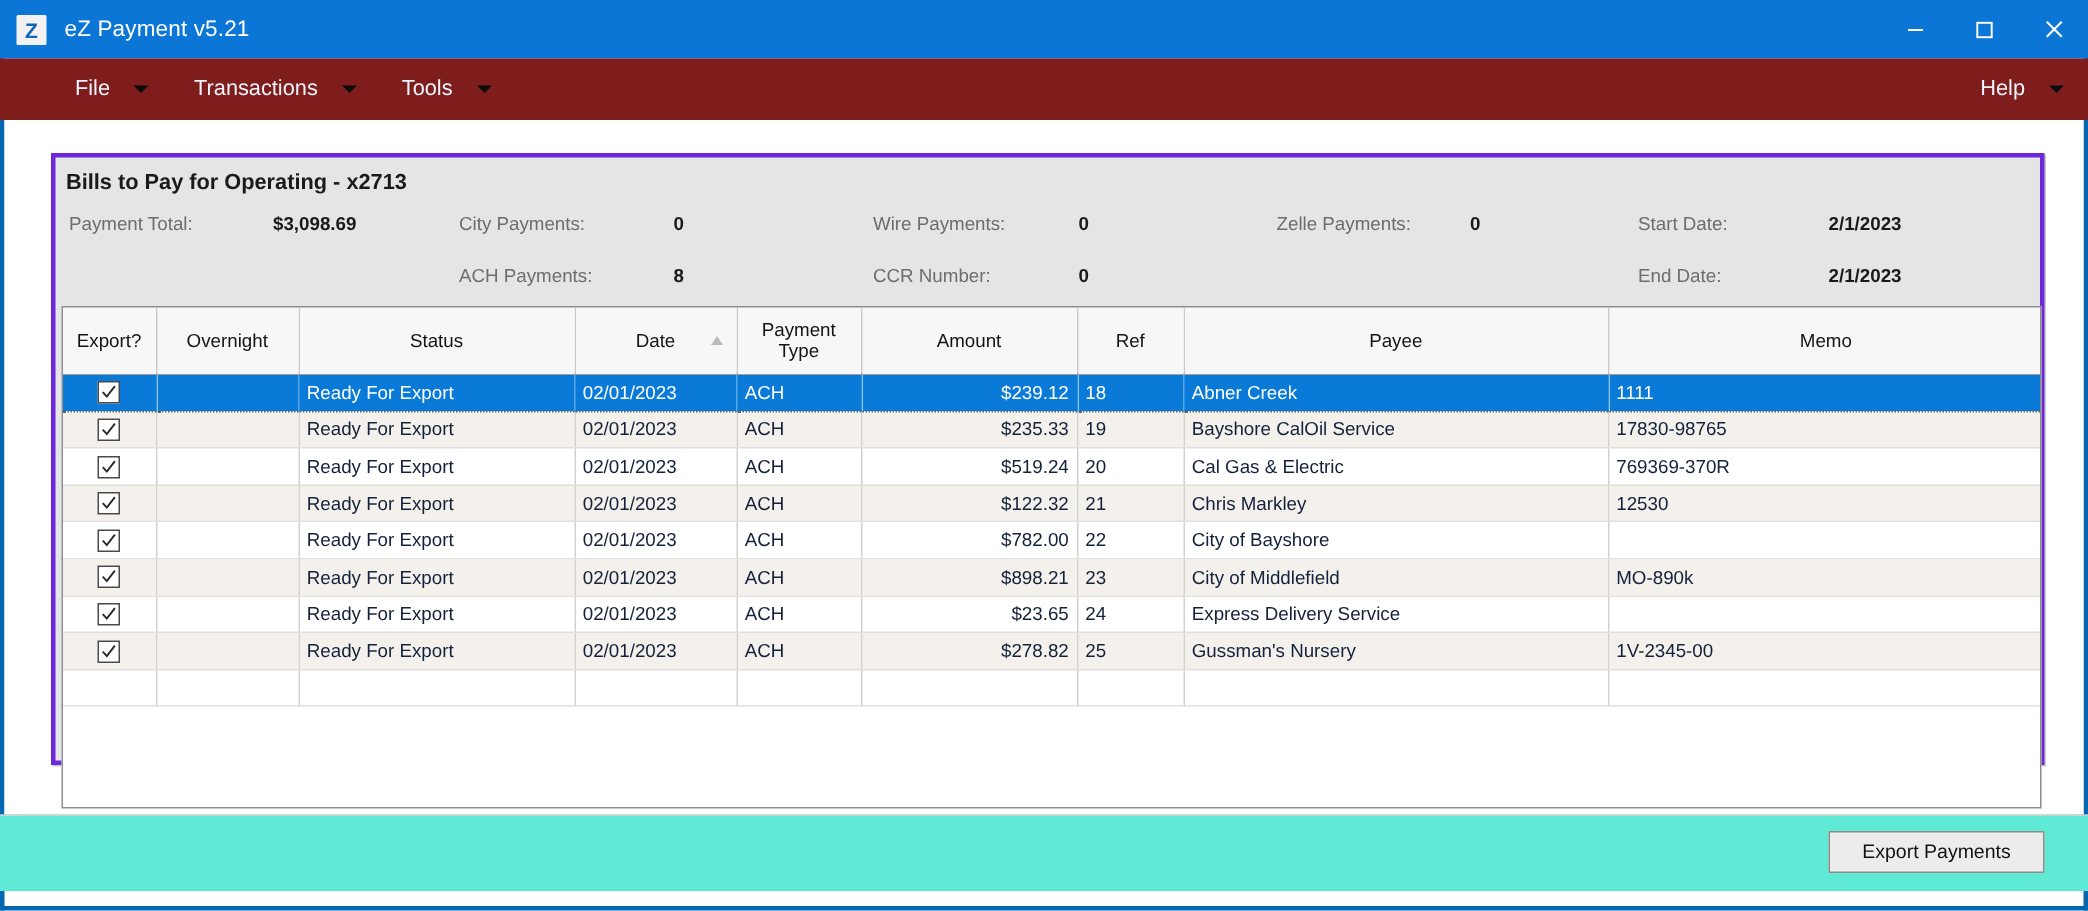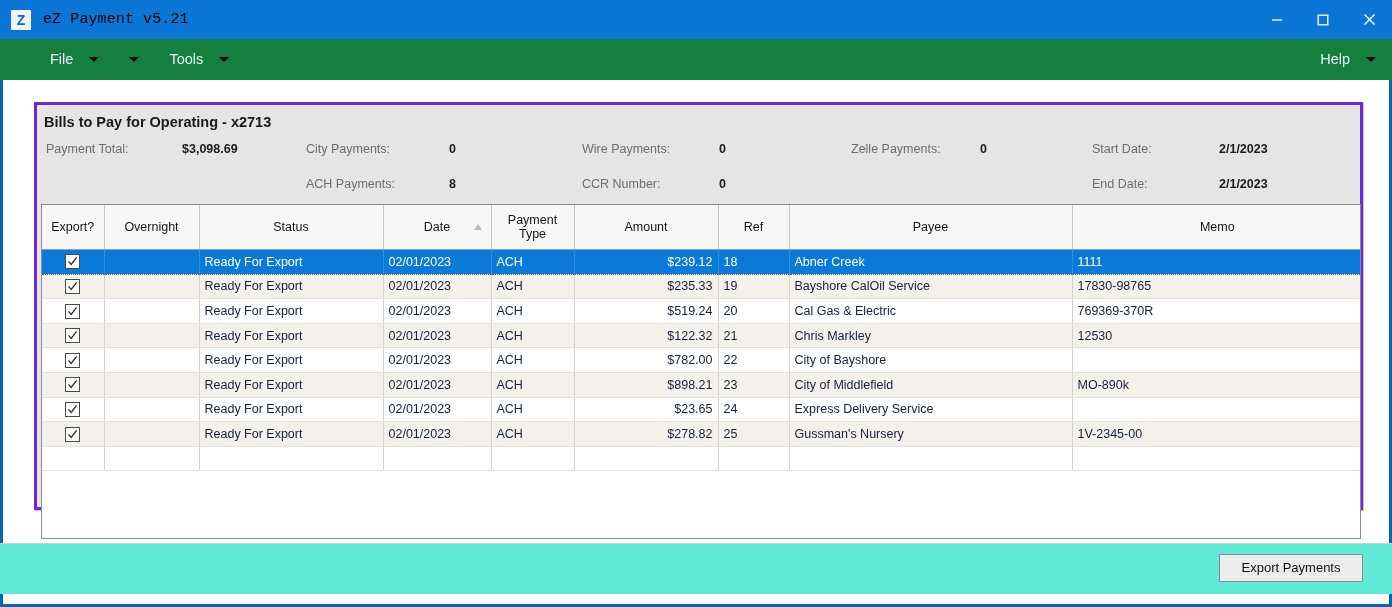--- a/index.html
+++ b/index.html
@@ -42,24 +42,23 @@
     font-weight: bold;
     font-size: 14px;
     line-height: 20px;
     text-align: center;
     font-family: "Liberation Sans", sans-serif;
     border-radius: 1px;
     flex: none;
   }
   .title-text {
     margin-left: 12px;
-    color: #000000;
+    color: #ffffff;
     font-size: 15px;
     letter-spacing: 0.1px;
-    font-family: Liberation Mono, monospace;
   }
   .win-controls {
     position: absolute;
     right: 0;
     top: 0;
     height: 39px;
     display: flex;
   }
   .win-btn {
     width: 46px;
@@ -67,21 +66,21 @@
     display: flex;
     align-items: center;
     justify-content: center;
     color: #ffffff;
   }
   .win-btn svg { display: block; }
 
   
   .menubar {
     height: 41px;
-    background: #15803d;
+    background: #7f1d1d;
     display: flex;
     align-items: center;
     margin: 0 -3px;
     position: relative;
   }
   .menu-group {
     display: flex;
     align-items: center;
     height: 41px;
   }
@@ -301,20 +300,21 @@
   </div>
 
   <div class="menubar">
     <div class="menu-group" style="margin-left:42px;">
       <span class="menu-item">File</span>
       <span class="menu-caret">
           <span class="caret-down"></span>
         </span>
     </div>
     <div class="menu-group" style="margin-left:14px;">
+      <span class="menu-item">Transactions</span>
       <span class="menu-caret">
           <span class="caret-down"></span>
         </span>
     </div>
     <div class="menu-group" style="margin-left:14px;">
       <span class="menu-item">Tools</span>
       <span class="menu-caret">
           <span class="caret-down"></span>
         </span>
     </div>

